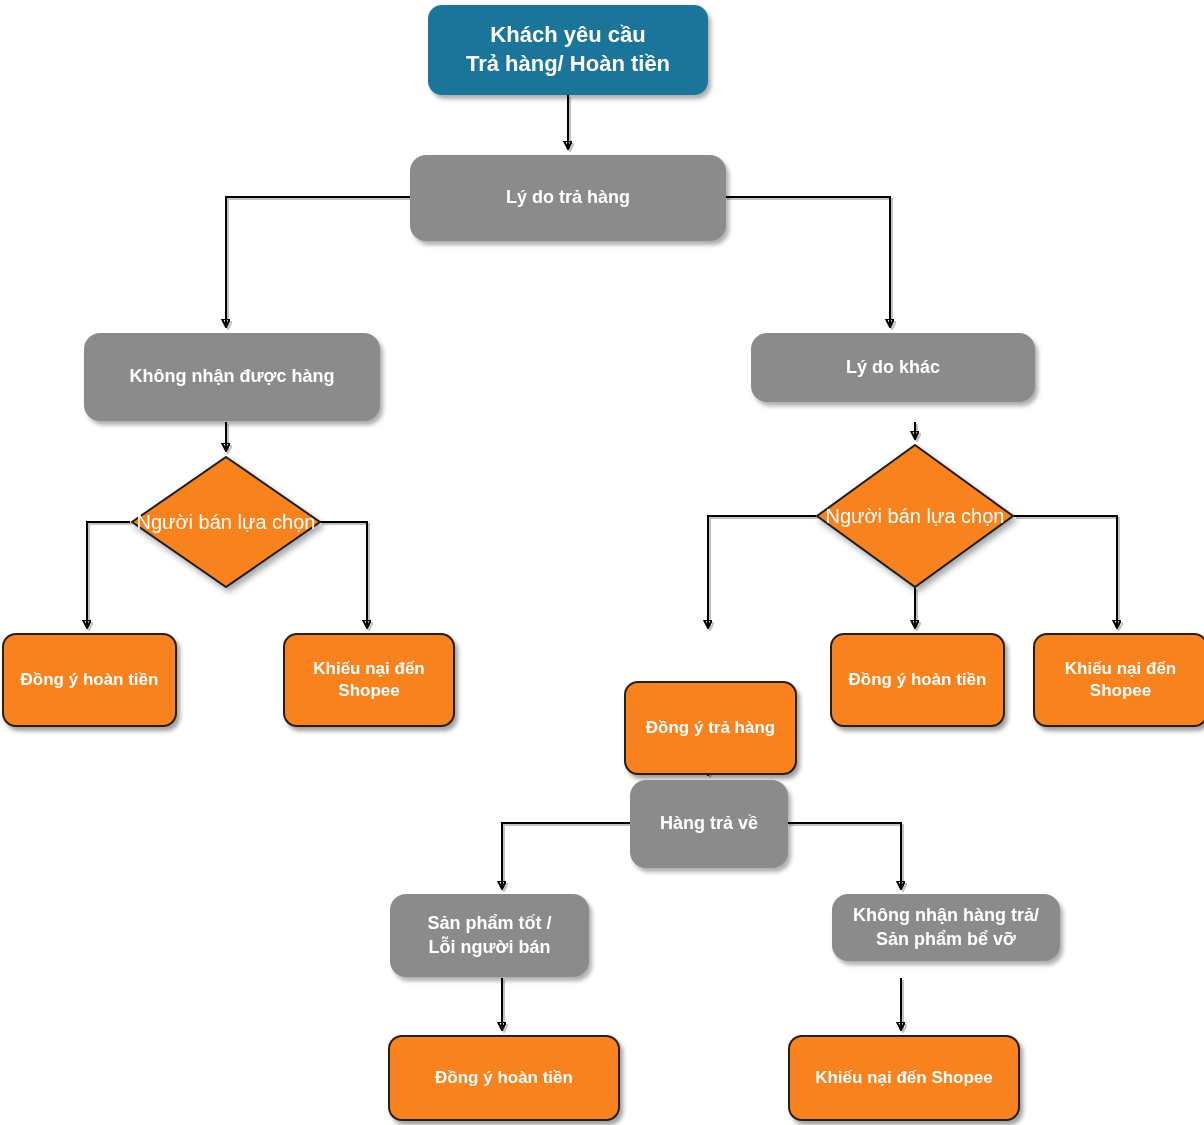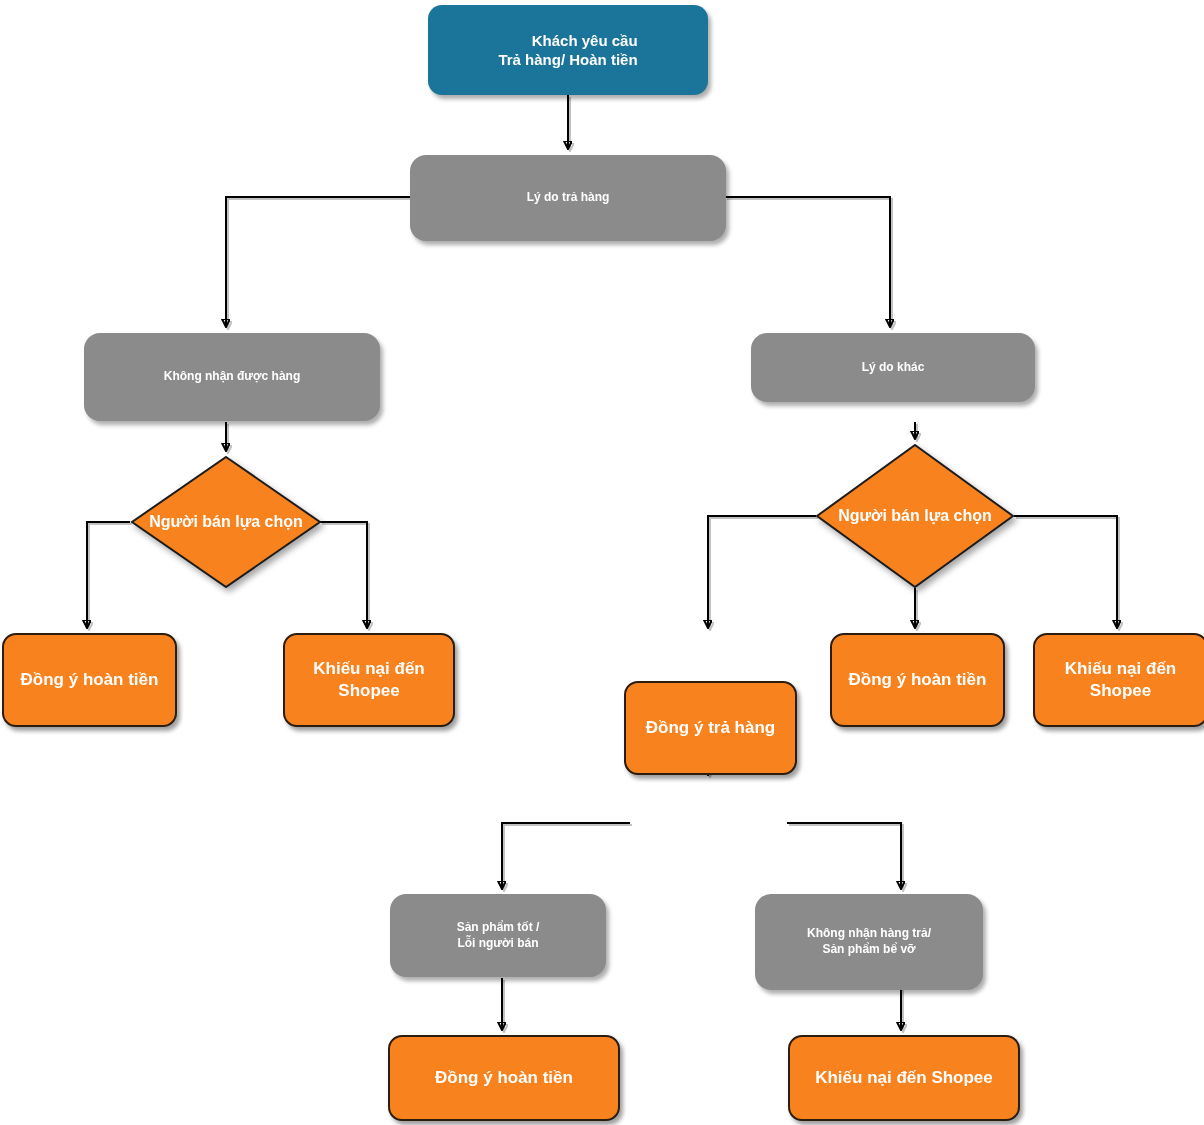--- a/index.html
+++ b/index.html
@@ -16,39 +16,39 @@
   .node{
     position:absolute;z-index:2;
     display:flex;align-items:center;justify-content:center;
     text-align:center;color:#ffffff;font-weight:bold;
     line-height:1.3;white-space:pre-line;
   }
   .rounded{
     border-radius:16px;
     box-shadow:3px 4px 4px rgba(0,0,0,0.32);
   }
-  .start{background:#1B7499;font-size:15px;border-radius:14px;text-align:right;}
-  .process{background:#8B8B8B;font-size:12px;}
+  .start{background:#1B7499;font-size:22px;border-radius:14px;}
+  .process{background:#8B8B8B;font-size:18px;}
   .action{
     background:#F8821D;
     border:2px solid #2b1d10;
     font-size:17px;border-radius:14px;
     box-shadow:3px 4px 4px rgba(0,0,0,0.38);
   }
   .diamond{
     position:absolute;z-index:2;
   }
   .diamond svg{
     position:absolute;left:0;top:0;width:100%;height:100%;
     filter:drop-shadow(3px 4px 3px rgba(0,0,0,0.35));
   }
   .diamond .dlabel{
     position:absolute;left:0;top:0;right:0;bottom:0;z-index:3;
     display:flex;align-items:center;justify-content:center;
-    color:#ffffff;font-weight:bold;font-size:16px;text-align:center;
+    color:#ffffff;font-weight:normal;font-size:20px;text-align:center;
   }
 </style>
 </head>
 <body>
 
 <div id="canvas">
 
   <svg id="edges" width="1204" height="1125">
     <defs>
       <marker id="arrow" markerWidth="9" markerHeight="9" refX="7" refY="4" orient="auto" markerUnits="userSpaceOnUse">
@@ -120,27 +120,30 @@
 
   <div class="node rounded action" style="left:830px;top:633px;width:171px;height:90px;">
     <span>Đồng ý hoàn tiền</span>
   </div>
 
   <div class="node rounded action" style="left:1033px;top:633px;width:171px;height:90px;">
     <span>Khiếu nại đến
 Shopee</span>
   </div>
 
+  <div class="node rounded process" style="left:630px;top:780px;width:158px;height:88px;">
+    <span>Hàng trả về</span>
+  </div>
 
-  <div class="node rounded process" style="left:390px;top:894px;width:216px;height:83px;">
+  <div class="node rounded process" style="left:390px;top:894px;width:199px;height:83px;">
     <span>Sản phẩm tốt /
 Lỗi người bán</span>
   </div>
 
-  <div class="node rounded process" style="left:755px;top:894px;width:228px;height:96px;">
+  <div class="node rounded process" style="left:832px;top:894px;width:228px;height:67px;">
     <span>Không nhận hàng trả/
 Sản phẩm bể vỡ</span>
   </div>
 
   <div class="node rounded action" style="left:388px;top:1035px;width:228px;height:82px;">
     <span>Đồng ý hoàn tiền</span>
   </div>
 
   <div class="node rounded action" style="left:788px;top:1035px;width:228px;height:82px;">
     <span>Khiếu nại đến Shopee</span>

